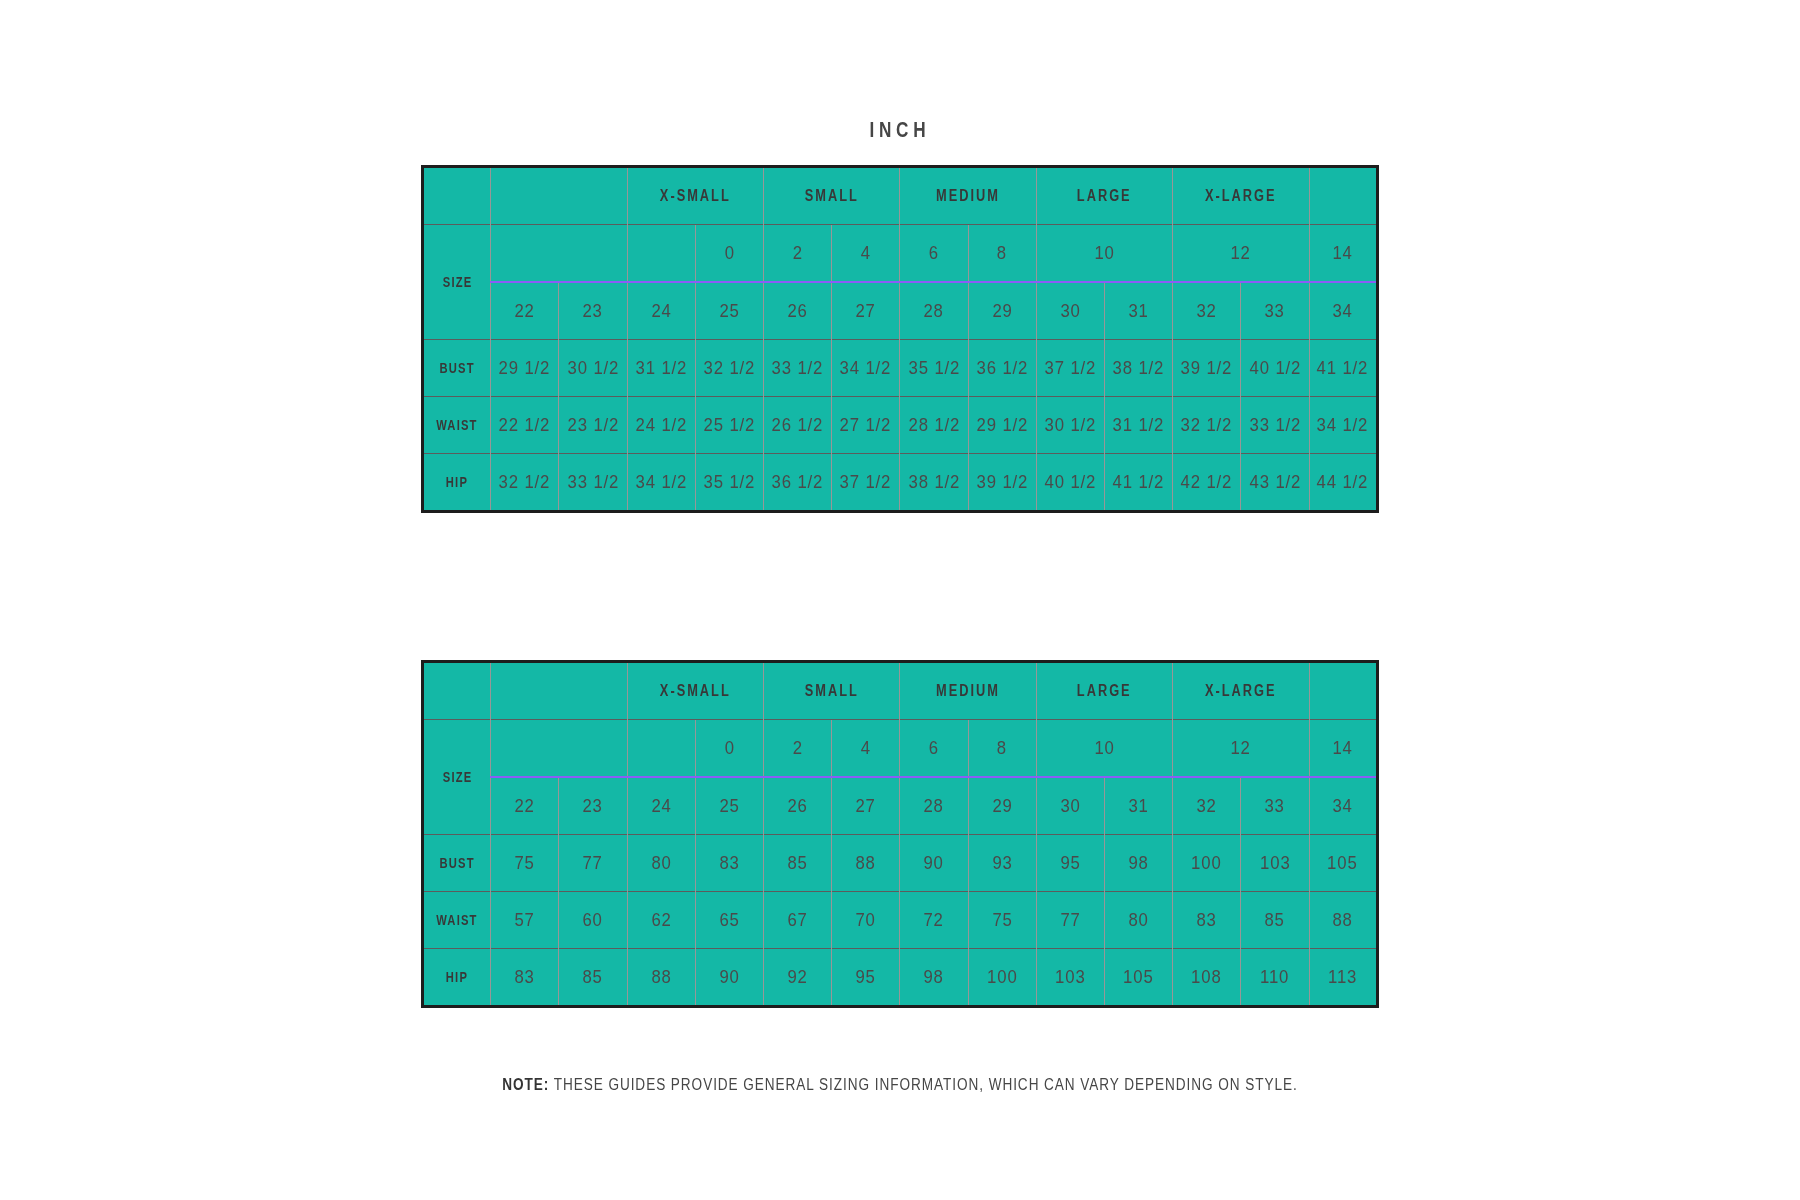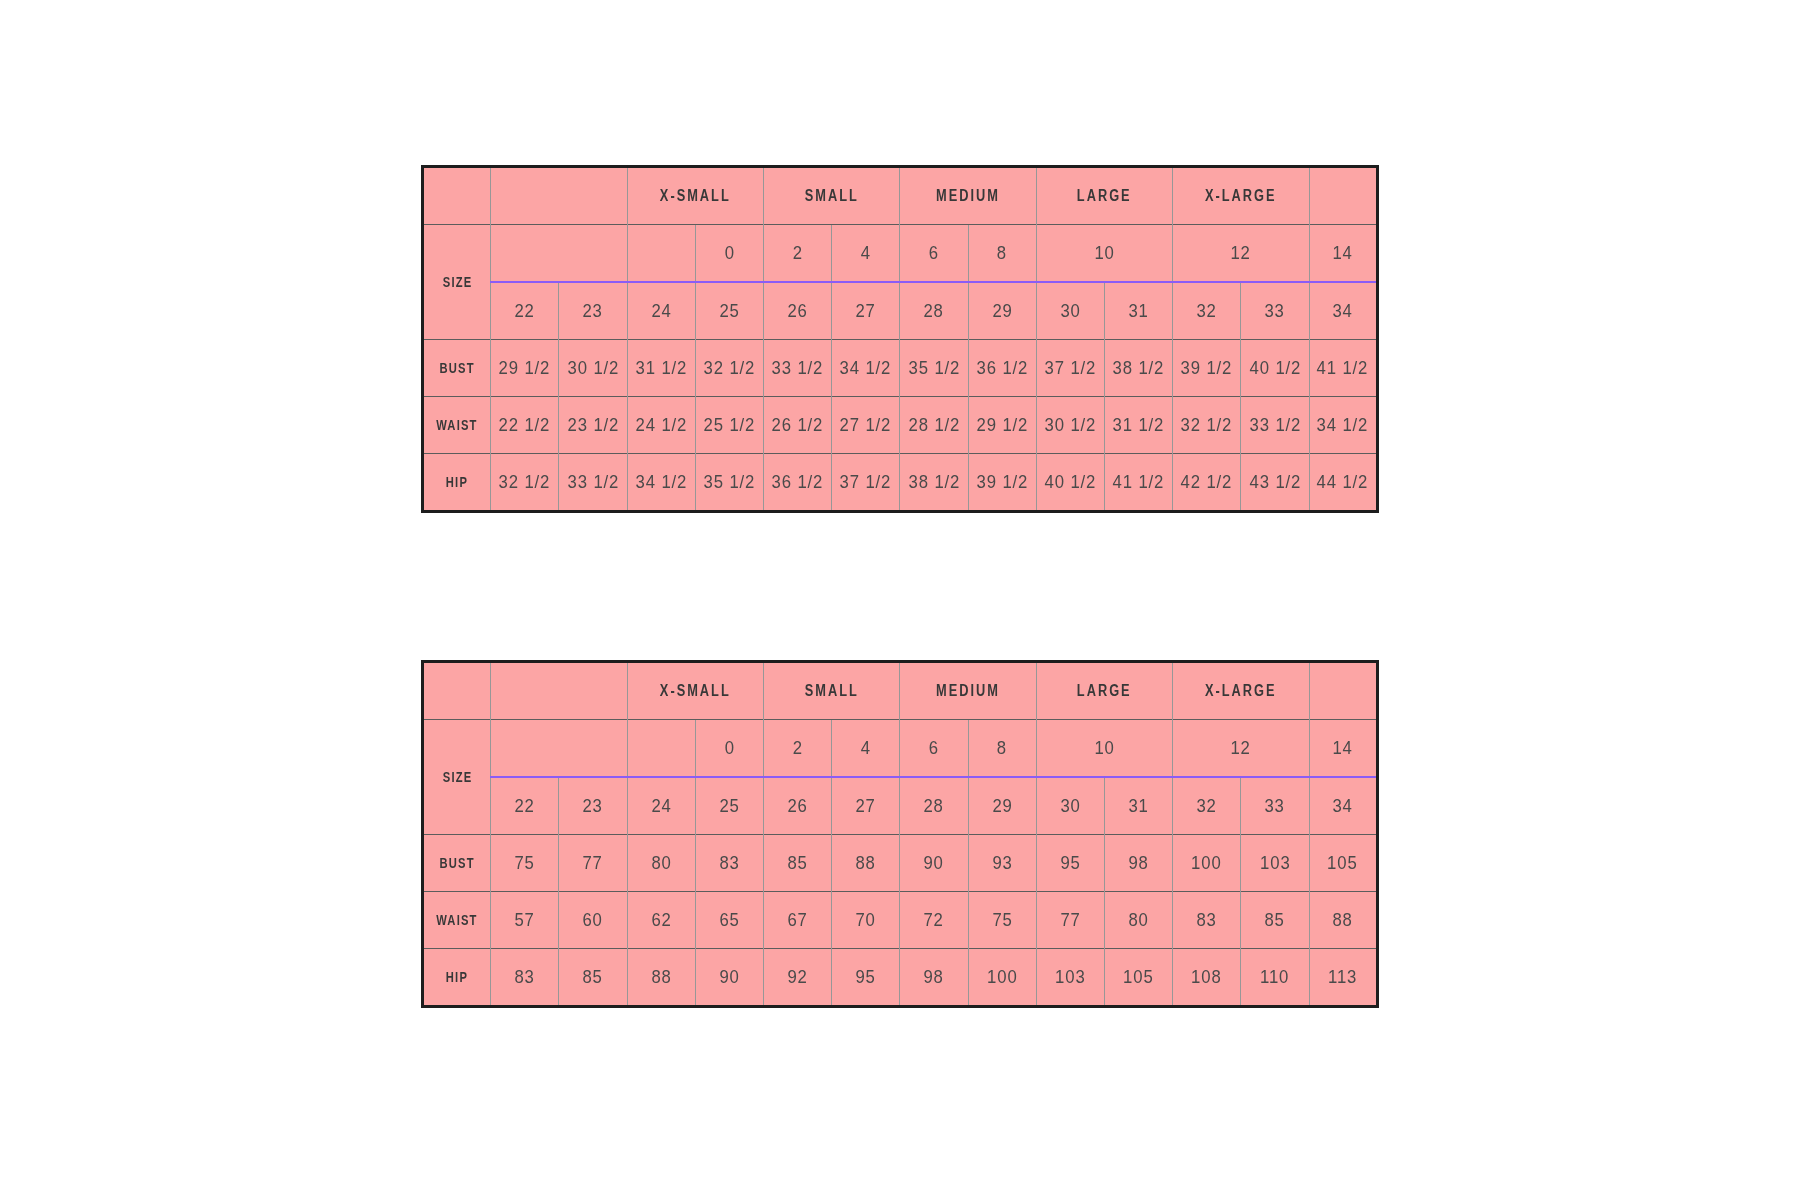--- a/index.html
+++ b/index.html
@@ -6,21 +6,21 @@
   .sheet{
     position:relative;width:1800px;height:1200px;background:#ffffff;overflow:hidden;
     font-family:"Liberation Sans",sans-serif;
   }
   .tbl-title{position:absolute;left:421px;width:958px;margin:0;text-align:center;
     font-size:22px;font-weight:700;color:#383838;height:20px;line-height:20px;}
   .tbl-title .cx{letter-spacing:6px;transform:scaleX(0.78);}
   #title-inch{top:120px;}
   #title-cm{top:612px;}
 
-  .size-table{position:absolute;left:421px;width:958px;background:#fca5a5;
+  .size-table{position:absolute;left:421px;width:958px;background:#14b8a6;
     border-collapse:collapse;table-layout:fixed;border:3px solid #1d1d1d;}
   #table-inch{top:165px;}
   #table-cm{top:660px;}
   .size-table td{
     border-left:1px solid #979797;
     border-top:1px solid #5c5c5c;
     text-align:center;vertical-align:middle;height:56px;padding:0;overflow:hidden;
   }
   .sub-size-row td{border-top:2px solid #8b5cf6;}
 
@@ -31,20 +31,21 @@
 
   .note{position:absolute;left:0;top:1076px;width:1800px;text-align:center;color:#3e3e3e;}
   .note .cx{font-size:16px;letter-spacing:1.1px;transform:scaleX(0.85);}
   .note b{font-weight:700;color:#343434;}
 </style>
 </head>
 <body>
 
 <div class="sheet">
 
+  <h2 class="tbl-title" id="title-inch"><span class="cx">INCH</span></h2>
 
   <table class="size-table" id="table-inch">
       <colgroup>
         <col style="width: 7.14286%;">
         <col style="width: 7.14286%;">
         <col style="width: 7.14286%;">
         <col style="width: 7.14286%;">
         <col style="width: 7.14286%;">
         <col style="width: 7.14286%;">
         <col style="width: 7.14286%;">
@@ -247,14 +248,15 @@
           <td><span class="cx num">100</span></td>
           <td><span class="cx num">103</span></td>
           <td><span class="cx num">105</span></td>
           <td><span class="cx num">108</span></td>
           <td><span class="cx num">110</span></td>
           <td><span class="cx num">113</span></td>
         </tr>
       </tbody>
     </table>
 
+  <div class="note"><span class="cx"><b>NOTE:</b><span> THESE GUIDES PROVIDE GENERAL SIZING INFORMATION, WHICH CAN VARY DEPENDING ON STYLE.</span></span></div>
 
 </div>
 
 </body></html>

